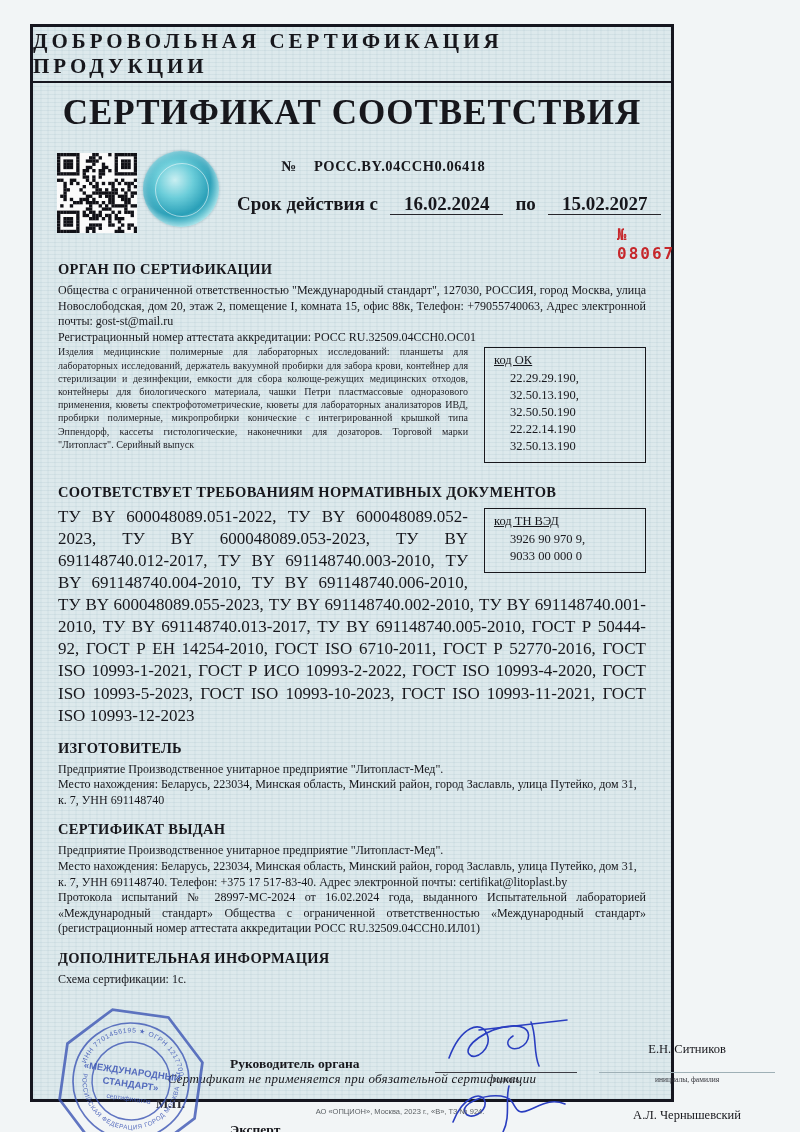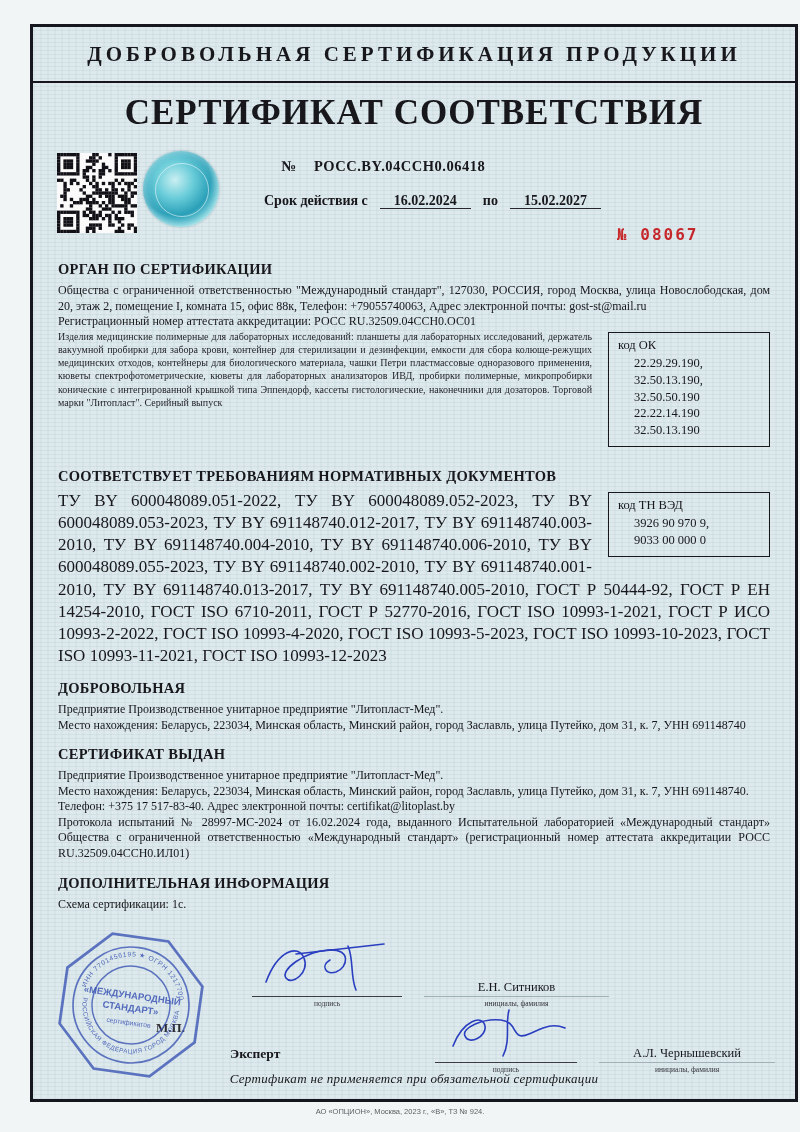--- a/index.html
+++ b/index.html
@@ -1,74 +1,74 @@
 <!DOCTYPE html>
 <html><head>
 <meta charset="utf-8">
 <style>
   * { margin:0; padding:0; box-sizing:border-box; }
   html,body { background:#8f9598; }
   body { font-family:"Liberation Serif", serif; color:#17171c; }
   .page { position:relative; width:800px; height:1132px; margin:0 auto; background:#f2f5f6; overflow:hidden; }
 
-  .frame { position:absolute; left:30px; top:24px; width:768px; height:1078px;
+  .frame { position:absolute; left:30px; top:24px; width:644px; height:1078px;
     border:3px solid #16161f;
     background:
       repeating-linear-gradient(0deg, rgba(108,150,166,.10) 0 1px, transparent 1px 4px),
       repeating-linear-gradient(90deg, rgba(108,150,166,.06) 0 2px, transparent 2px 7px),
       #dde9ec; }
 
   .banner { height:56px; border-bottom:2px solid #16161f; display:flex; align-items:center; justify-content:center; }
   .banner span { font-weight:bold; font-size:21px; letter-spacing:4px; }
   .title { text-align:center; font-weight:bold; font-size:35px; letter-spacing:1px; margin-top:10px; }
 
   .qr { position:absolute; left:24px; top:126px; width:80px; height:80px; background:#fafafa; }
   .holo { position:absolute; left:110px; top:124px; width:76px; height:76px; border-radius:50%;
     background: radial-gradient(circle at 42% 38%, #c9f0f3 0%, #63ccd9 28%, #1b9ab4 55%, #79d6e0 76%, #2ba8bd 100%);
     box-shadow: inset 0 0 10px rgba(255,255,255,.65), 0 0 3px rgba(0,80,100,.35); opacity:.92; }
   .holo::after { content:""; position:absolute; left:12px; top:12px; width:52px; height:52px; border-radius:50%;
     border:1.5px solid rgba(255,255,255,.55); }
 
   .numline { position:absolute; left:248px; top:130px; white-space:nowrap; }
   .no-sign { font-weight:bold; font-size:15px; margin-right:18px; }
   .cert-no { font-weight:bold; font-size:14.5px; letter-spacing:.5px; }
-  .validity { position:absolute; left:231px; top:166px; white-space:nowrap; font-size:14px; }
+  .validity { position:absolute; left:204px; top:166px; white-space:nowrap; font-size:19px; }
   .vlabel { font-weight:bold; margin-right:12px; }
   .vlabel.po { margin:0 12px; }
   .date { font-weight:bold; border-bottom:1px solid #26262c; padding:0 14px; }
   .blank-no { position:absolute; left:584px; top:198px; font-family:"DejaVu Sans Mono", monospace;
     font-weight:bold; color:#c6272b; font-size:16px; letter-spacing:2px; }
 
   .content { margin-top:128px; padding:0 25px; }
   .section { overflow:hidden; }
   .section h3 { font-size:14.5px; letter-spacing:.3px; font-weight:bold; margin:13px 0 5px; }
   .content .section:first-child h3 { margin-top:0; }
   .section p { font-size:12px; line-height:1.3; text-align:justify; }
   .section p.small { font-size:10px; line-height:1.32; color:#26262c; }
   .section p.reqs { font-size:17px; }
   .section p.plain { text-align:left; }
 
   .code-box { float:right; width:162px; border:1.5px solid #17171c; margin:2px 0 8px 16px;
     padding:5px 9px 7px; font-size:12.5px; }
-  .code-label { margin-bottom:2px; }
+  .code-label { margin-bottom:2px;text-decoration:underline; }
   .code-vals { padding-left:16px; line-height:1.35; }
 
   .sigblock { position:relative; height:172px; margin-top:16px; }
   .stamp { position:absolute; left:-6px; top:-2px; width:158px; height:158px; z-index:2; }
   .mp { position:absolute; left:98px; top:92px; font-weight:bold; font-size:13px; z-index:1; color:#2c2c33; }
   .sigrow { position:absolute; left:172px; width:545px; display:flex; align-items:flex-end; }
   .sigrow.r1 { top:22px; }
   .sigrow.r2 { top:88px; }
   .siglabel { font-weight:bold; font-size:13.5px; width:192px; padding-bottom:12px; }
   .sigcell { width:150px; margin:0 22px; position:relative; padding-top:46px; text-align:center; }
   .sigcell .line { border-top:1px solid #3c3c44; }
   .scribble { position:absolute; left:4px; top:-12px; }
   .caption { font-size:7.5px; color:#33333a; margin-top:2px; font-family:Liberation Serif, serif; }
   .namecell { width:185px; text-align:center; }
-  .namecell .name { font-size:12.5px; margin-bottom:1px; }
+  .namecell .name { font-size:12.5px; margin-bottom:15px; }
   .namecell .line { border-top:1px solid #9fb0b6; }
 
   .disclaimer { position:absolute; left:0; right:0; bottom:12px; text-align:center;
     font-style:italic; font-size:13px; letter-spacing:.3px; }
   .printinfo { position:absolute; left:0; right:0; top:1107px; text-align:center;
     font-size:7.5px; color:#5a5f63; font-family:"Liberation Sans",sans-serif; }
 </style>
 </head>
 <body>
 
@@ -406,21 +406,21 @@
           <div class="code-label">код ТН ВЭД</div>
           <div class="code-vals">
             <div>3926 90 970 9,</div>
             <div>9033 00 000 0</div>
           </div>
         </div>
         <p class="reqs">ТУ BY 600048089.051-2022, ТУ BY 600048089.052-2023, ТУ BY 600048089.053-2023, ТУ BY 691148740.012-2017, ТУ BY 691148740.003-2010, ТУ BY 691148740.004-2010, ТУ BY 691148740.006-2010, ТУ BY 600048089.055-2023, ТУ BY 691148740.002-2010, ТУ BY 691148740.001-2010, ТУ BY 691148740.013-2017, ТУ BY 691148740.005-2010, ГОСТ Р 50444-92, ГОСТ Р ЕН 14254-2010, ГОСТ ISO 6710-2011, ГОСТ Р 52770-2016, ГОСТ ISO 10993-1-2021, ГОСТ Р ИСО 10993-2-2022, ГОСТ ISO 10993-4-2020, ГОСТ ISO 10993-5-2023, ГОСТ ISO 10993-10-2023, ГОСТ ISO 10993-11-2021, ГОСТ ISO 10993-12-2023</p>
       </div>
 
       <div class="section">
-        <h3>ДОБРОВОЛЬНАЯ</h3>
+        <h3>ИЗГОТОВИТЕЛЬ</h3>
         <p class="plain">Предприятие Производственное унитарное предприятие "Литопласт-Мед".</p>
         <p class="plain">Место нахождения: Беларусь, 223034, Минская область, Минский район, город Заславль, улица Путейко, дом 31, к. 7, УНН 691148740</p>
       </div>
 
       <div class="section">
         <h3>СЕРТИФИКАТ ВЫДАН</h3>
         <p class="plain">Предприятие Производственное унитарное предприятие "Литопласт-Мед".</p>
         <p class="plain">Место нахождения: Беларусь, 223034, Минская область, Минский район, город Заславль, улица Путейко, дом 31, к. 7, УНН 691148740. Телефон: +375 17 517-83-40. Адрес электронной почты: certifikat@litoplast.by</p>
       </div>
 
@@ -449,20 +449,21 @@
           <g fill="#3d56b5" opacity="0.85" transform="rotate(8 75 75)" font-family="Liberation Sans, sans-serif">
             <text font-size="6.5" letter-spacing="0.6"><textPath href="#arcT" startOffset="50%" text-anchor="middle">ИНН 7701456195 ★ ОГРН 1217700</textPath></text>
             <text font-size="6" letter-spacing="0.5"><textPath href="#arcB" startOffset="50%" text-anchor="middle">РОССИЙСКАЯ ФЕДЕРАЦИЯ ГОРОД МОСКВА</textPath></text>
             <text x="75" y="69" text-anchor="middle" font-size="9" font-weight="bold">«МЕЖДУНАРОДНЫЙ</text>
             <text x="75" y="81" text-anchor="middle" font-size="9" font-weight="bold">СТАНДАРТ»</text>
             <text x="75" y="94" text-anchor="middle" font-size="6.5">сертификатов</text>
           </g>
         </svg>
 
         <div class="sigrow r1">
+          <div class="siglabel">Руководитель органа</div>
           <div class="sigcell">
             <svg class="scribble" width="140" height="58" viewBox="0 0 140 58">
               <g stroke="#2a3ec0" stroke-width="1.6" fill="none" stroke-linecap="round">
                 <path d="M10 44 C 22 12 42 6 48 20 C 54 34 36 48 30 40 C 24 32 48 14 72 12 C 96 10 92 30 80 34 C 70 37 64 28 74 22"></path>
                 <path d="M40 16 L 128 6"></path>
                 <path d="M92 8 C 98 22 94 38 100 52"></path>
               </g>
             </svg>
             <div class="line"></div>
             <div class="caption">подпись</div>

